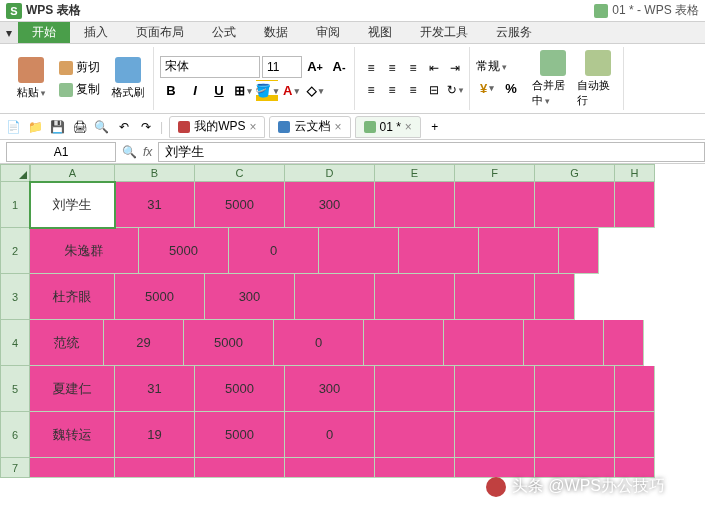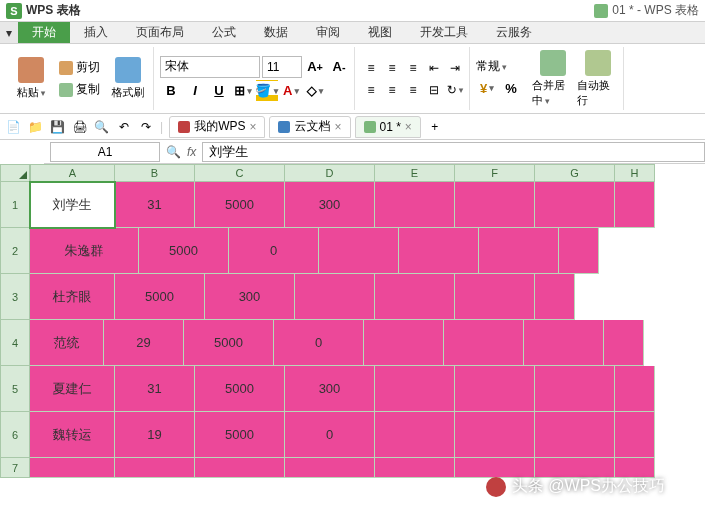--- a/index.html
+++ b/index.html
@@ -33,21 +33,21 @@
 .align-grid { display: flex; flex-direction: column; gap: 2px; }
 .align-row { display: flex; gap: 1px; }
 .al { width: 20px; height: 20px; display: flex; align-items: center; justify-content: center; cursor: pointer; }
 .num-group { display: flex; flex-direction: column; gap: 2px; }
 .num-row { display: flex; gap: 2px; align-items: center; }
 .quickbar { height: 26px; background: #fff; border-bottom: 1px solid #d0d0d0; display: flex; align-items: center; padding: 0 6px; gap: 6px; }
 .q-ico { width: 16px; height: 16px; cursor: pointer; display: flex; align-items: center; justify-content: center; }
 .doc-tab { display: flex; align-items: center; gap: 4px; height: 22px; padding: 0 8px; border: 1px solid #d0d0d0; border-radius: 3px 3px 0 0; cursor: pointer; }
 .doc-tab.active { background: #f0f8f0; }
 .tab-close { color: #888; cursor: pointer; }
-.formulabar { height: 24px; background: #fff; border-bottom: 1px solid #d0d0d0; display: flex; align-items: center; margin-left: 44px; }
+.formulabar { height: 24px; background: #fff; border-bottom: 1px solid #d0d0d0; display: flex; align-items: center; }
 .cellref { width: 110px; height: 20px; border: 1px solid #bbb; margin: 0 6px; text-align: center; font-size: 12px; }
 .fx-label { font-style: italic; color: #666; padding: 0 6px; }
 .fx-input { flex: 1; height: 20px; border: 1px solid #bbb; padding: 0 6px; font-size: 13px; }
 .sheet { position: relative; }
 .colheads { display: flex; margin-left: 30px; }
 .colhead { height: 18px; background: #d8ead8; border: 1px solid #a8c8a8; border-left: none; display: flex; align-items: center; justify-content: center; color: #3a6a3a; font-size: 11px; }
 .colhead:first-child { border-left: 1px solid #a8c8a8; }
 .corner { position: absolute; left: 0; top: 0; width: 30px; height: 18px; background: #d8ead8; border: 1px solid #a8c8a8; }
 .corner::after { content: ""; position: absolute; right: 2px; bottom: 2px; width: 0; height: 0; border-left: 8px solid transparent; border-bottom: 8px solid #3a6a3a; }
 .gridrow { display: flex; }

